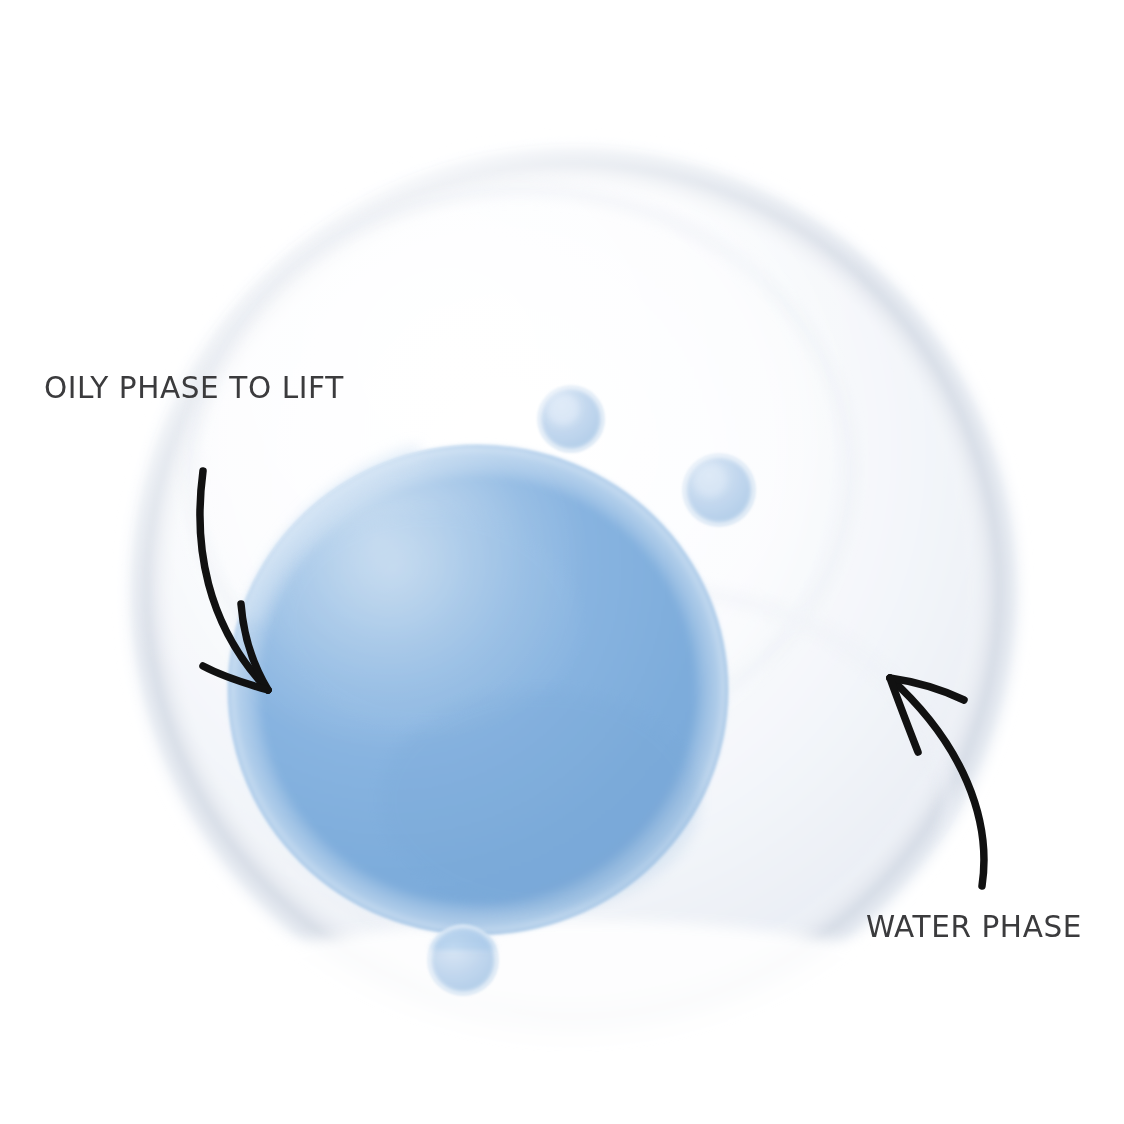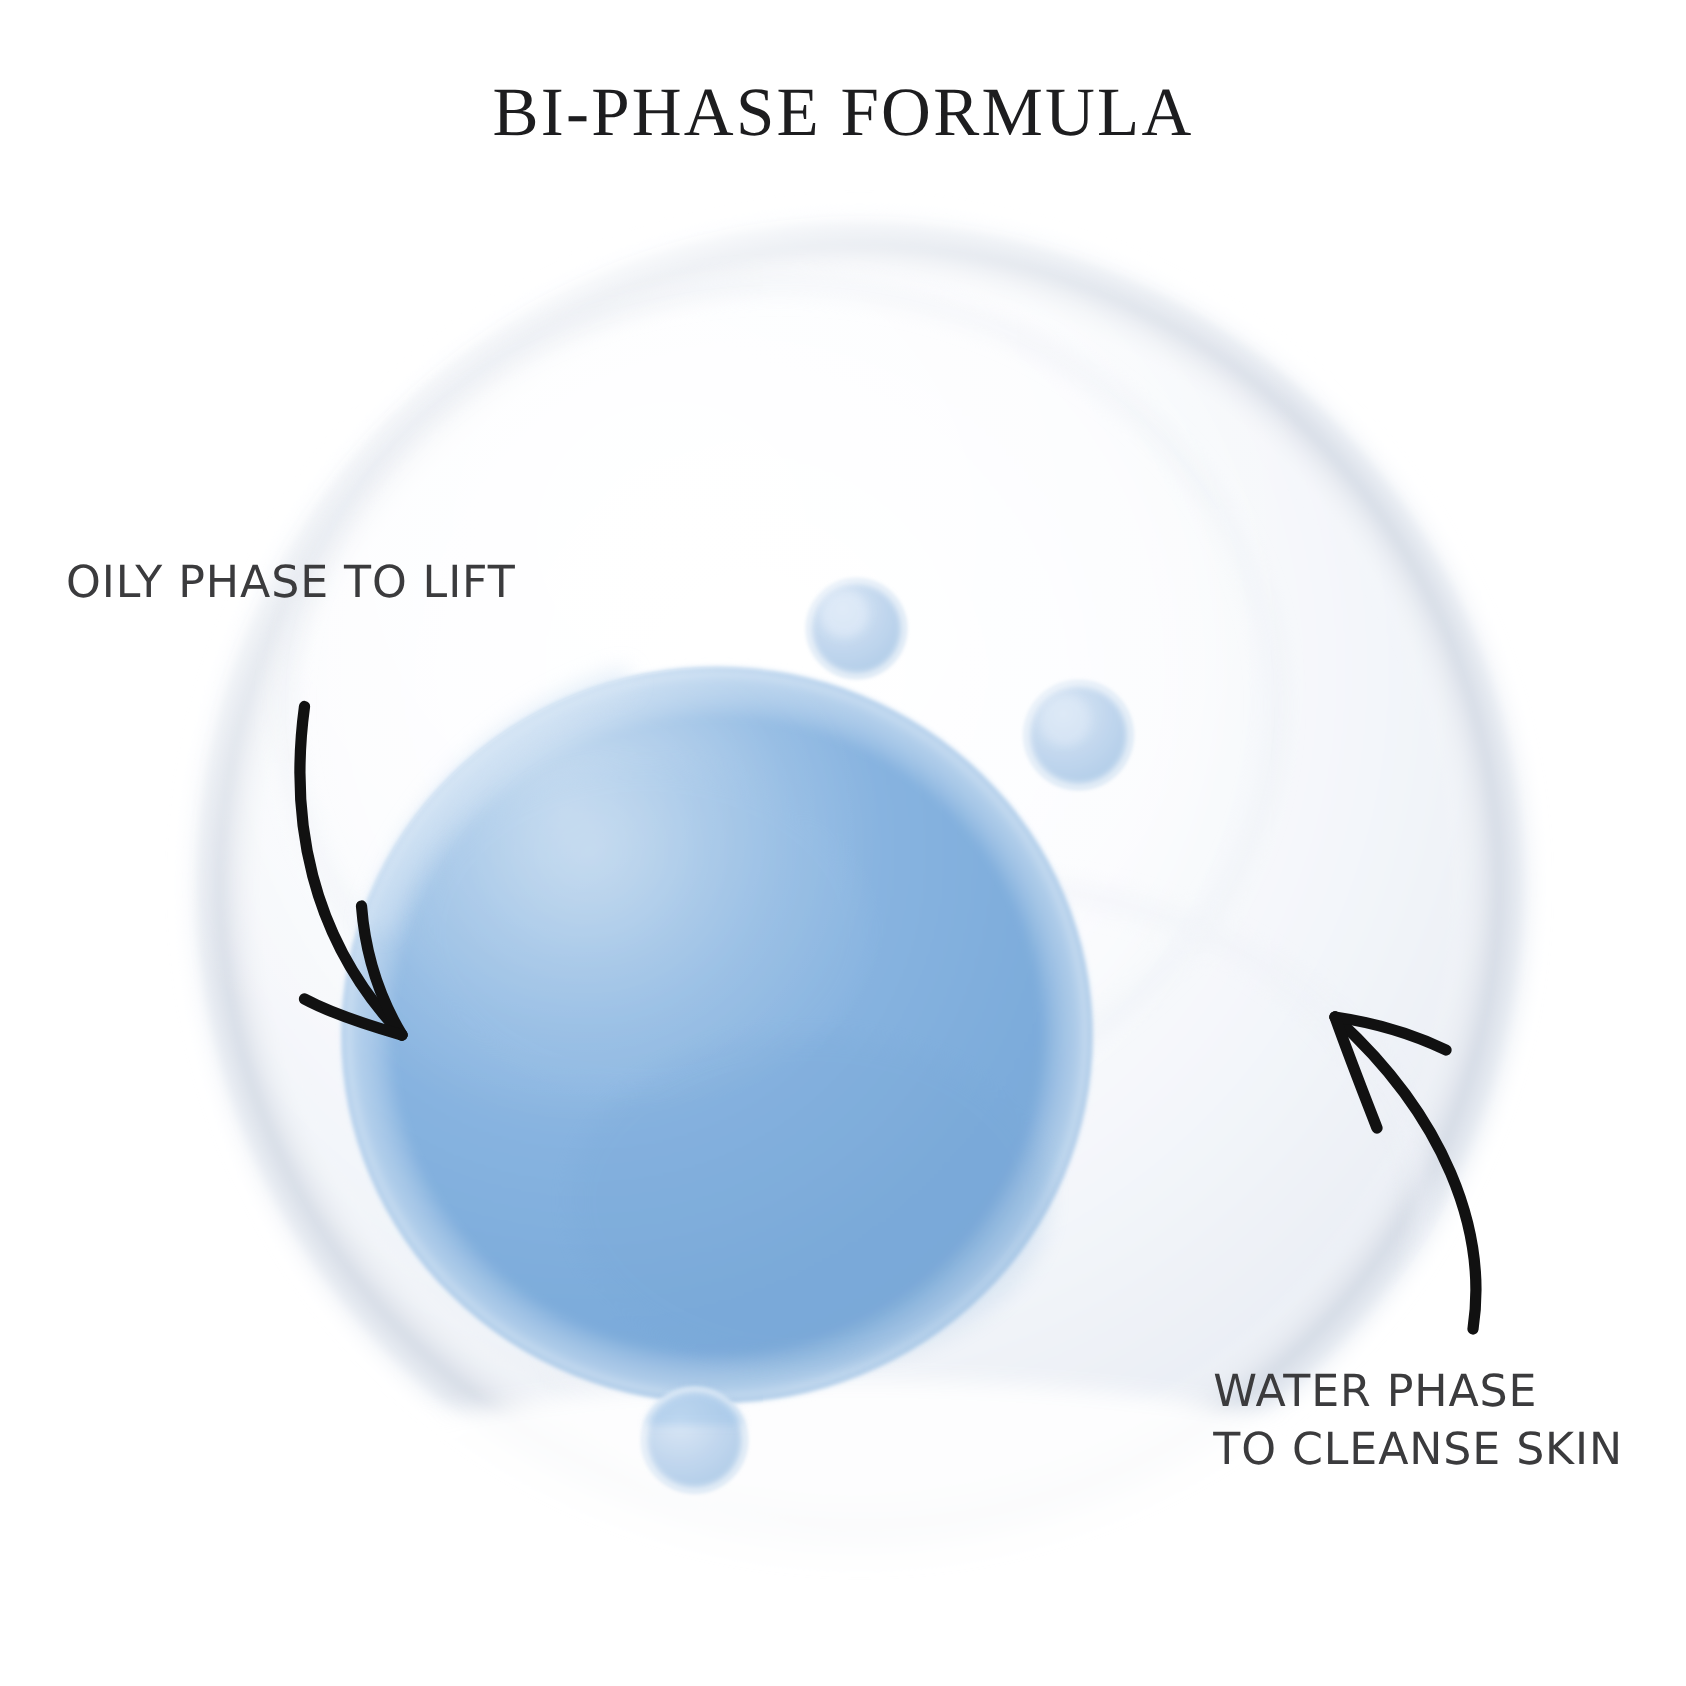--- a/index.html
+++ b/index.html
@@ -180,24 +180,22 @@
       <path d="M 268 690 C 240 682, 218 674, 203 666"></path>
     </g>
 
     <g fill="none" stroke="#111111" stroke-width="7.5" stroke-linecap="round">
       <path d="M 982 886 C 992 820, 963 744, 890 678"></path>
       <path d="M 890 678 C 918 682, 943 690, 964 700"></path>
       <path d="M 890 678 C 900 706, 911 734, 918 752"></path>
     </g>
   </svg>
 
-  <div class="title">BI-PHASE FORMULA</div>
 
   <div class="callout" id="callout-oily">
     <span class="line">OILY PHASE TO LIFT</span>
   </div>
 
   <div class="callout" id="callout-water">
     <span class="line">WATER PHASE</span>
-    <span class="line">TO CLEANSE SKIN</span>
   </div>
 
 </div>
 
 </body></html>

